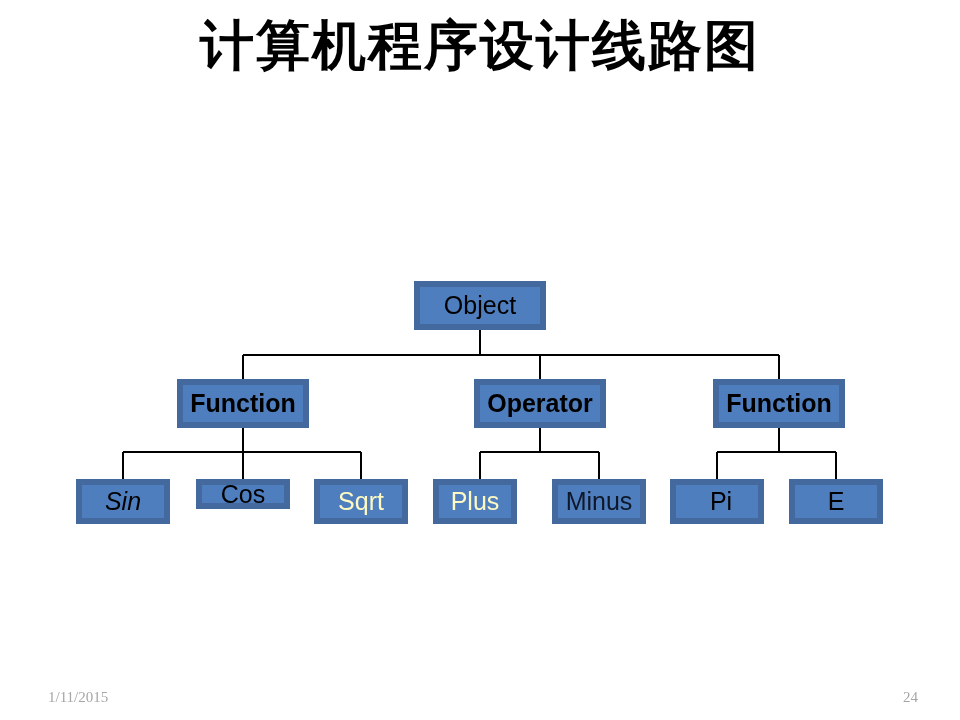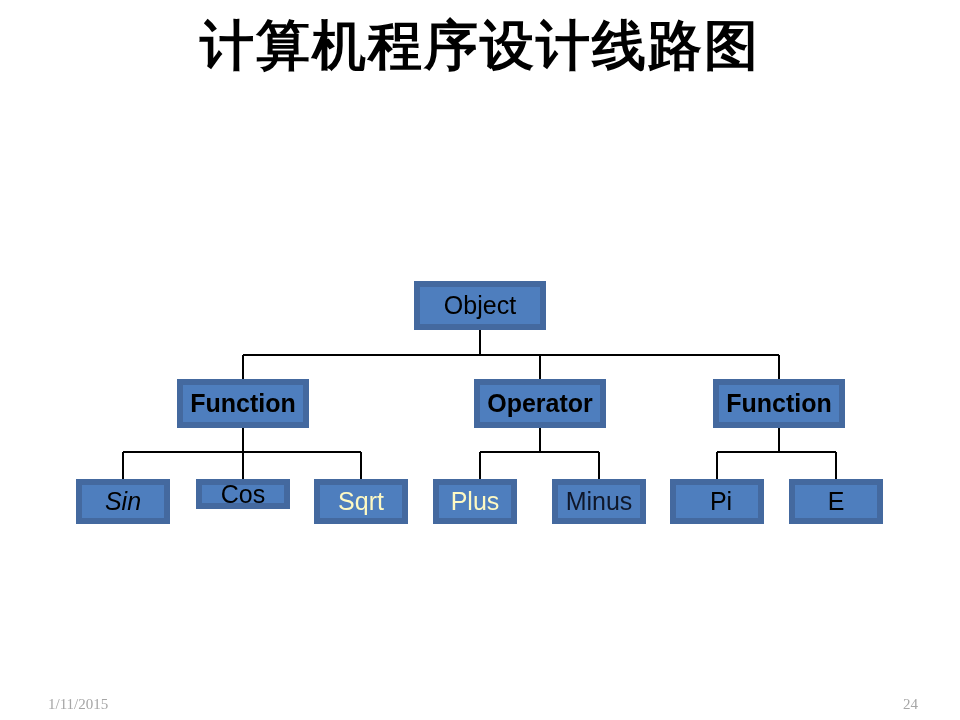--- a/index.html
+++ b/index.html
@@ -65,21 +65,21 @@
     text-align: center;
     white-space: nowrap;
   }
   .node.level-0 { font-size: 25px; }
   .node.level-1 { font-size: 25px; font-weight: bold; }
   .node.level-2 { font-size: 25px; }
 
   
   .footer-text {
     position: absolute;
-    bottom: 7px;
+    bottom: 14px;
     font-family: "Liberation Serif", "DejaVu Serif", serif;
     font-size: 15px;
     line-height: 18px;
     color: #a6a6a6;
     white-space: nowrap;
   }
   #footer-date { left: 48px; text-align: left; }
   #footer-page { right: 42px; text-align: right; }
 </style>
 </head>

